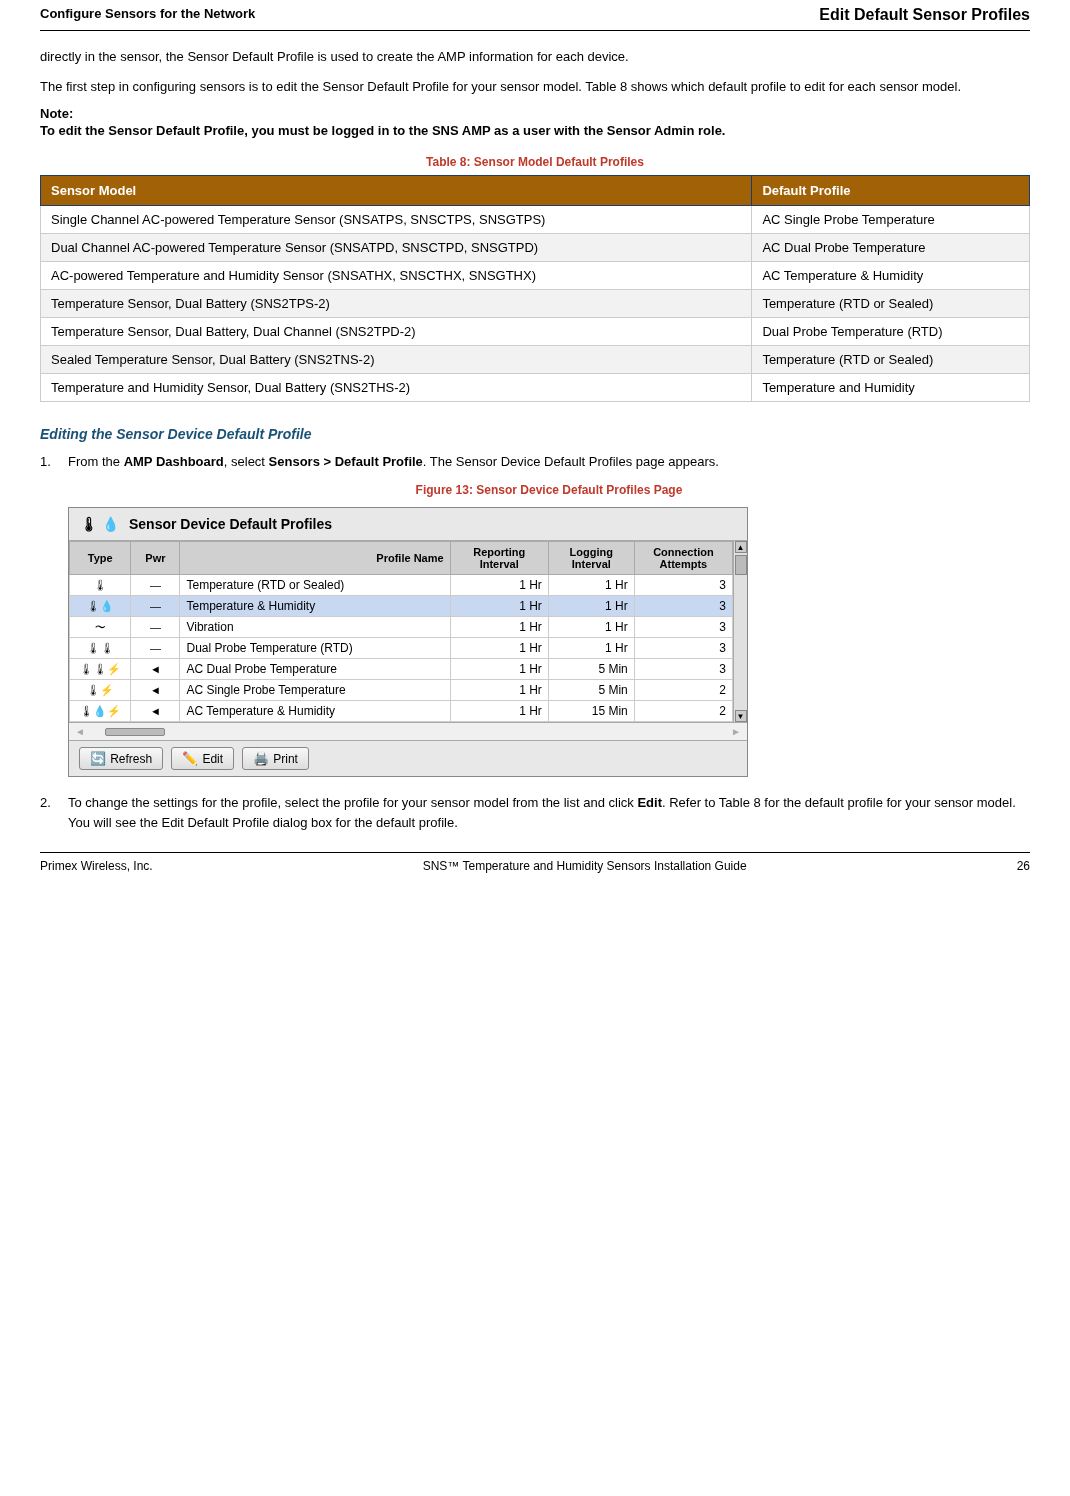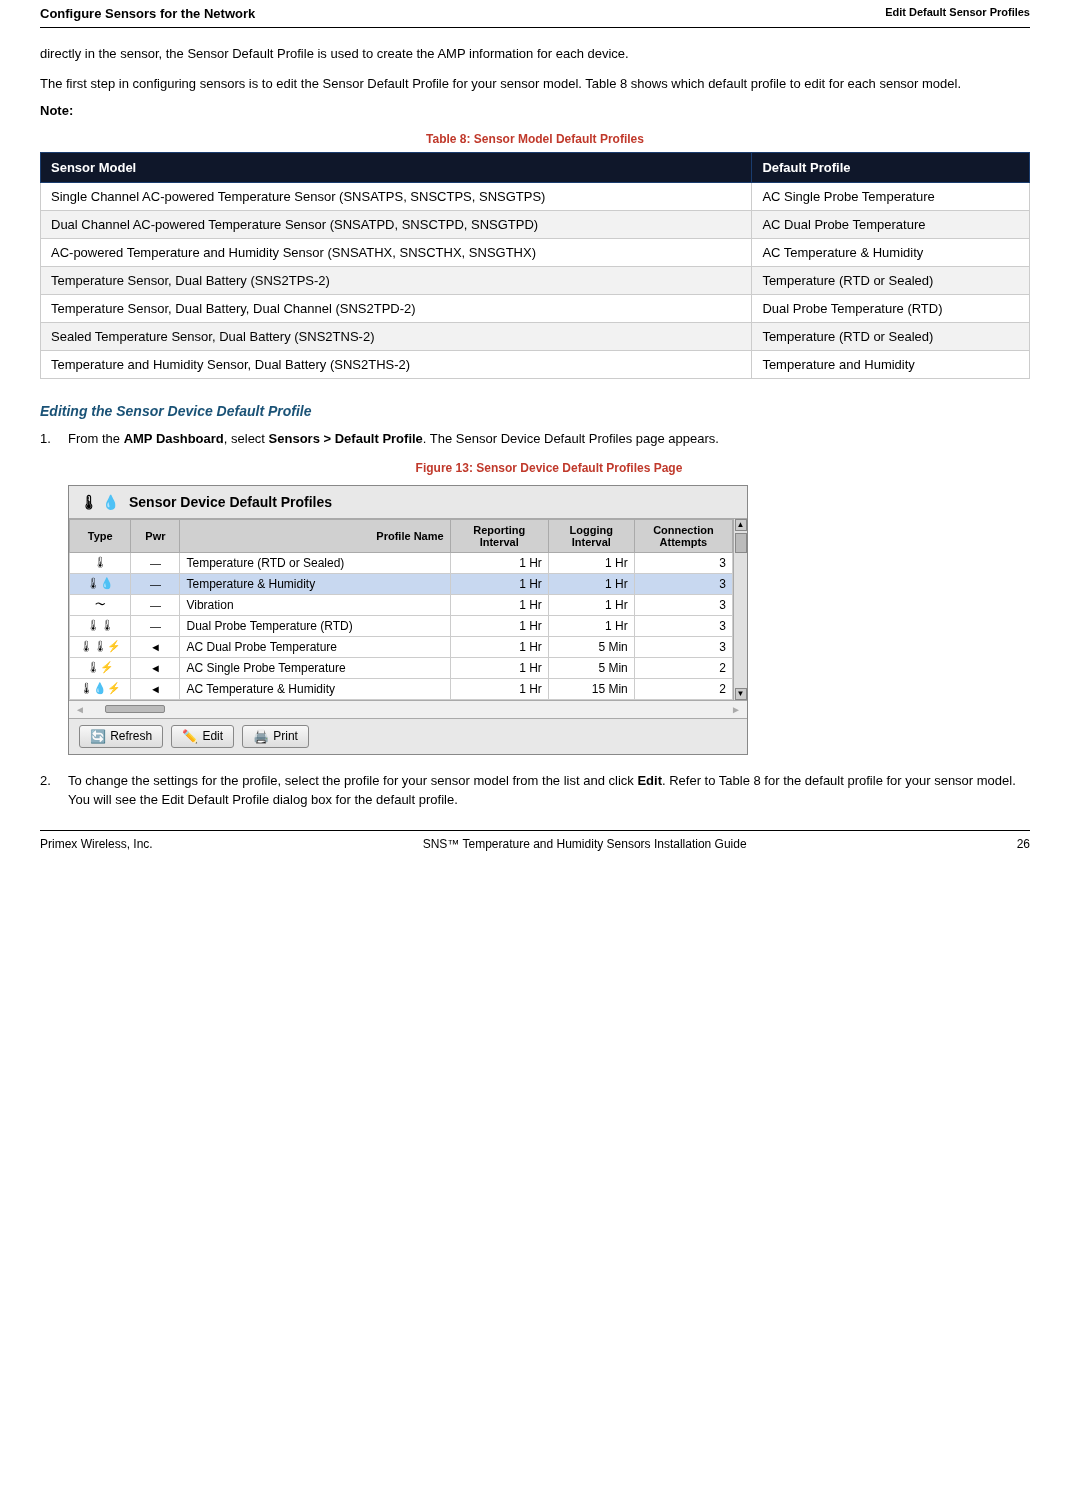--- a/index.html
+++ b/index.html
@@ -23,21 +23,21 @@
       border-bottom: 1px solid #000;
       padding: 6px 0;
       margin-bottom: 16px;
     }
     .header-left {
       font-weight: bold;
       font-size: 13px;
     }
     .header-right {
       font-weight: bold;
-      font-size: 11px;
+      font-size: 16px;
     }
 
     
     .body-text {
       margin-bottom: 10px;
       line-height: 1.5;
       font-size: 13px;
     }
 
     
@@ -68,21 +68,21 @@
     }
 
     
     .data-table {
       width: 100%;
       border-collapse: collapse;
       margin-bottom: 24px;
       font-size: 13px;
     }
     .data-table th {
-      background-color: #0f172a;
+      background-color: #a16207;
       color: #fff;
       padding: 7px 10px;
       text-align: left;
       font-weight: bold;
       border: 1px solid #1a3c6e;
     }
     .data-table td {
       padding: 6px 10px;
       border: 1px solid #ccc;
       vertical-align: top;
@@ -315,20 +315,21 @@
   <div class="page-header">
     <span class="header-left">Configure Sensors for the Network</span>
     <span class="header-right">Edit Default Sensor Profiles</span>
   </div>
 
   <p class="body-text">directly in the sensor, the Sensor Default Profile is used to create the AMP information for each device.</p>
   <p class="body-text">The first step in configuring sensors is to edit the Sensor Default Profile for your sensor model. Table 8 shows which default profile to edit for each sensor model.</p>
 
   <div class="note-block">
     <span class="note-label">Note:</span>
+    <span class="note-content">To edit the Sensor Default Profile, you must be logged in to the SNS AMP as a user with the Sensor Admin role.</span>
   </div>
 
   <div class="table-title">Table 8: Sensor Model Default Profiles</div>
 
   <table class="data-table">
     <thead>
       <tr>
         <th>Sensor Model</th>
         <th>Default Profile</th>
       </tr>

